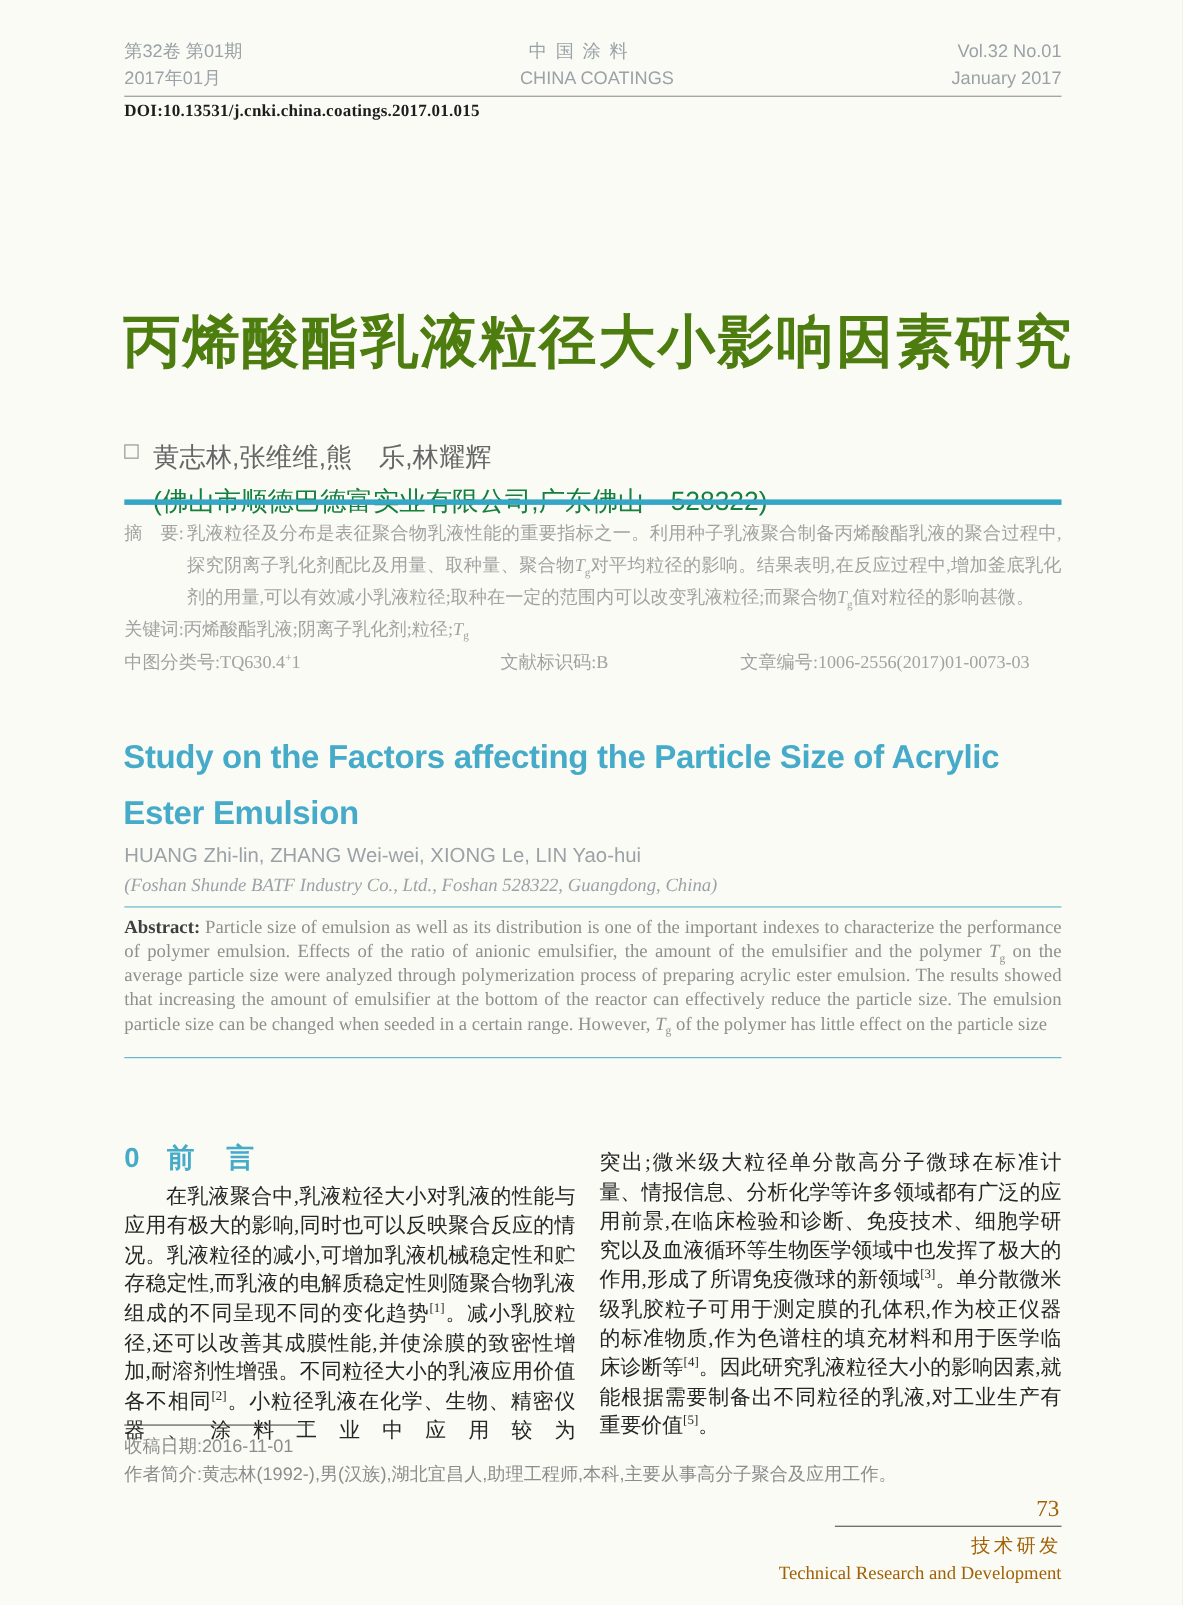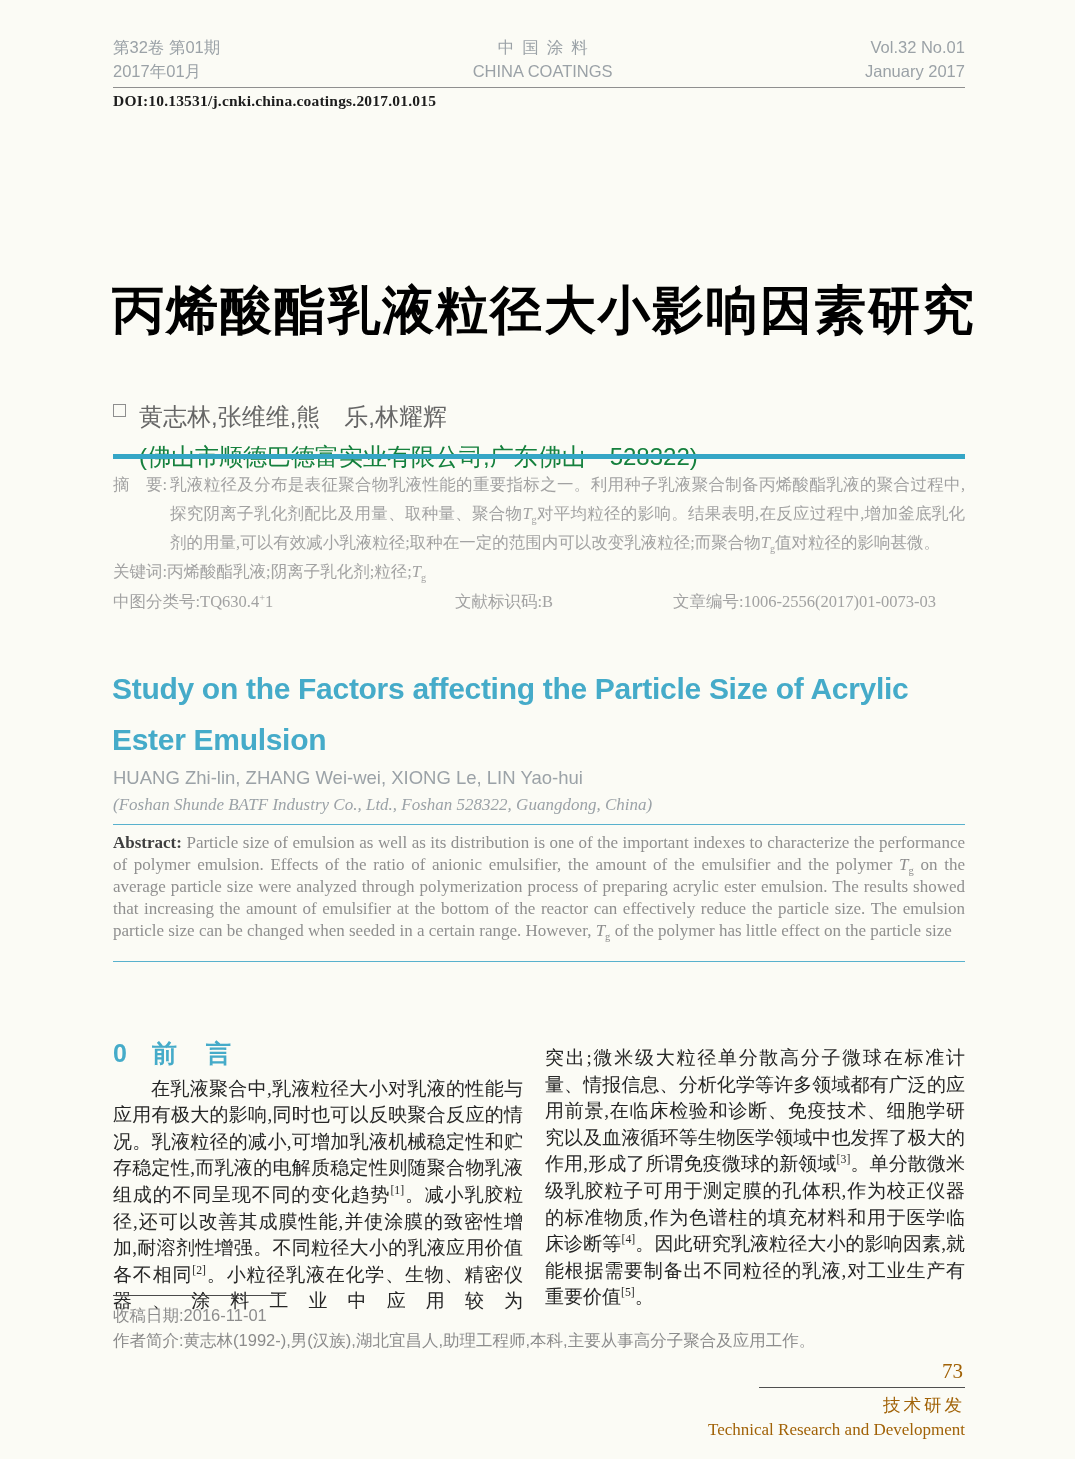--- a/index.html
+++ b/index.html
@@ -15,37 +15,37 @@
   sup { font-size:0.62em; vertical-align:super; line-height:0; }
   sub { font-size:0.62em; vertical-align:sub; line-height:0; }
   i   { font-style:italic; }
 
   
   .jheader {
     position:absolute; top:36px; left:113px; right:110px;
     display:flex; justify-content:space-between; align-items:flex-start;
     color:#9ba2a7; font-size:16.5px; line-height:1.45;
   }
-  .jh-center { text-align:center; }
+  .jh-center { }
   .jh-center .cn { letter-spacing:8px; padding-left:8px; }
   .jh-right  { text-align:right; }
   .jh-rule {
     position:absolute; top:87px; left:113px; right:110px;
     border-top:1.5px solid #8f8f8f;
   }
   .doi {
     position:absolute; top:92px; left:113px;
     font-family:"Liberation Serif","DejaVu Serif",serif;
     font-weight:700; font-size:15.5px; color:#1d1d1d; letter-spacing:0.2px;
   }
 
   
   .title-cn {
     position:absolute; top:276px; left:112px;
-    font-size:52px; font-weight:800; color:#000000; letter-spacing:2px;
+    font-size:52px; font-weight:800; color:#4d7c0f; letter-spacing:2px;
   }
   .authors-row {
     position:absolute; top:399px; left:113px;
     display:flex; gap:13px;
     color:#666; font-size:24px; line-height:1.5;
   }
   .author-marker {
     width:13px; height:13px; border:1.5px solid #8e8e8e;
     margin-top:5px; flex:0 0 auto;
   }

